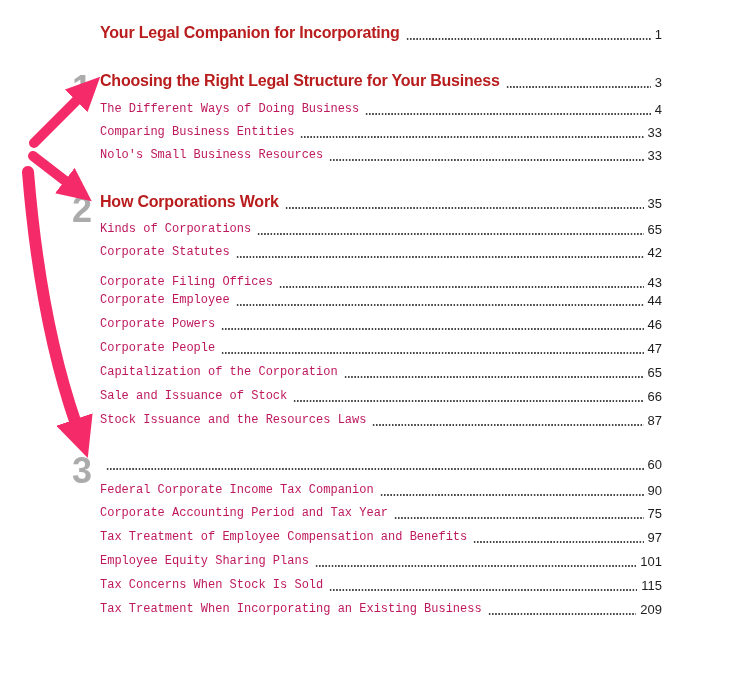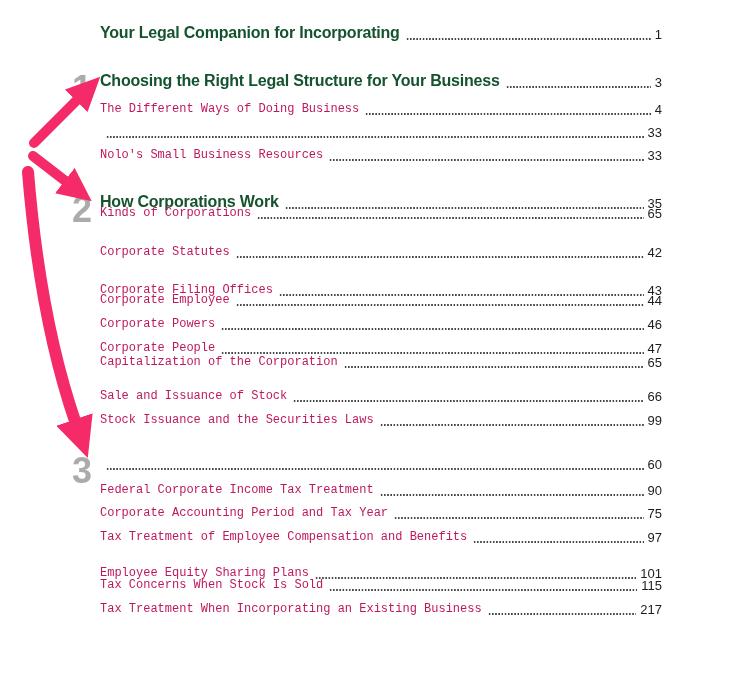--- a/index.html
+++ b/index.html
@@ -16,21 +16,21 @@
     left: 100px;
     width: 562px;
     display: flex;
     align-items: flex-end;
   }
   .row .label { white-space: nowrap; }
   .heading { height: 20px; }
   .heading .label {
     font-size: 16px;
     font-weight: bold;
-    color: #14532d;
+    color: #b91c1c;
     letter-spacing: -0.2px;
     line-height: 20px;
   }
   .sub { height: 18px; }
   .sub .label {
     font-size: 12px;
     color: #be185d;
     line-height: 18px;
     font-family: Liberation Mono, monospace;
   }
@@ -90,115 +90,116 @@
     <span class="label">Choosing the Right Legal Structure for Your Business</span>
     <span class="leader"></span>
     <span class="page">3</span>
   </div>
   <div class="row sub" style="top:100px">
     <span class="label">The Different Ways of Doing Business</span>
     <span class="leader"></span>
     <span class="page">4</span>
   </div>
   <div class="row sub" style="top:123px">
+    <span class="label">Comparing Business Entities</span>
     <span class="leader"></span>
     <span class="page">33</span>
   </div>
   <div class="row sub" style="top:146px">
     <span class="label">Nolo's Small Business Resources</span>
     <span class="leader"></span>
     <span class="page">33</span>
   </div>
 
   <div class="row heading" style="top:192px">
     <span class="chapnum">2</span>
     <span class="label">How Corporations Work</span>
     <span class="leader"></span>
     <span class="page">35</span>
   </div>
-  <div class="row sub" style="top:204px">
+  <div class="row sub" style="top:220px">
     <span class="label">Kinds of Corporations</span>
     <span class="leader"></span>
     <span class="page">65</span>
   </div>
   <div class="row sub" style="top:243px">
     <span class="label">Corporate Statutes</span>
     <span class="leader"></span>
     <span class="page">42</span>
   </div>
-  <div class="row sub" style="top:281px">
+  <div class="row sub" style="top:273px">
     <span class="label">Corporate Filing Offices</span>
     <span class="leader"></span>
     <span class="page">43</span>
   </div>
   <div class="row sub" style="top:291px">
     <span class="label">Corporate Employee</span>
     <span class="leader"></span>
     <span class="page">44</span>
   </div>
   <div class="row sub" style="top:315px">
     <span class="label">Corporate Powers</span>
     <span class="leader"></span>
     <span class="page">46</span>
   </div>
   <div class="row sub" style="top:339px">
     <span class="label">Corporate People</span>
     <span class="leader"></span>
     <span class="page">47</span>
   </div>
-  <div class="row sub" style="top:353px">
+  <div class="row sub" style="top:363px">
     <span class="label">Capitalization of the Corporation</span>
     <span class="leader"></span>
     <span class="page">65</span>
   </div>
   <div class="row sub" style="top:387px">
     <span class="label">Sale and Issuance of Stock</span>
     <span class="leader"></span>
     <span class="page">66</span>
   </div>
   <div class="row sub" style="top:411px">
-    <span class="label">Stock Issuance and the Securities Laws</span>
-    <span class="leader"></span>
-    <span class="page">99</span>
+    <span class="label">Stock Issuance and the Resources Laws</span>
+    <span class="leader"></span>
+    <span class="page">87</span>
   </div>
 
   <div class="row heading" style="top:453px">
     <span class="chapnum">3</span>
     <span class="leader"></span>
     <span class="page">60</span>
   </div>
   <div class="row sub" style="top:481px">
-    <span class="label">Federal Corporate Income Tax Treatment</span>
+    <span class="label">Federal Corporate Income Tax Companion</span>
     <span class="leader"></span>
     <span class="page">90</span>
   </div>
   <div class="row sub" style="top:504px">
     <span class="label">Corporate Accounting Period and Tax Year</span>
     <span class="leader"></span>
     <span class="page">75</span>
   </div>
   <div class="row sub" style="top:528px">
     <span class="label">Tax Treatment of Employee Compensation and Benefits</span>
     <span class="leader"></span>
     <span class="page">97</span>
   </div>
-  <div class="row sub" style="top:564px">
+  <div class="row sub" style="top:552px">
     <span class="label">Employee Equity Sharing Plans</span>
     <span class="leader"></span>
     <span class="page">101</span>
   </div>
   <div class="row sub" style="top:576px">
     <span class="label">Tax Concerns When Stock Is Sold</span>
     <span class="leader"></span>
     <span class="page">115</span>
   </div>
   <div class="row sub" style="top:600px">
     <span class="label">Tax Treatment When Incorporating an Existing Business</span>
     <span class="leader"></span>
-    <span class="page">217</span>
+    <span class="page">209</span>
   </div>
 
 </div>
 
 <svg class="overlay" width="750" height="684" viewBox="0 0 750 684">
   <defs>
     <marker id="ah" markerWidth="3.4" markerHeight="3.2" refX="0.4" refY="1.6" orient="auto" markerUnits="strokeWidth">
       <path class="arrowhead" d="M0,0 L3.4,1.6 L0,3.2 Z"></path>
     </marker>
   </defs>

